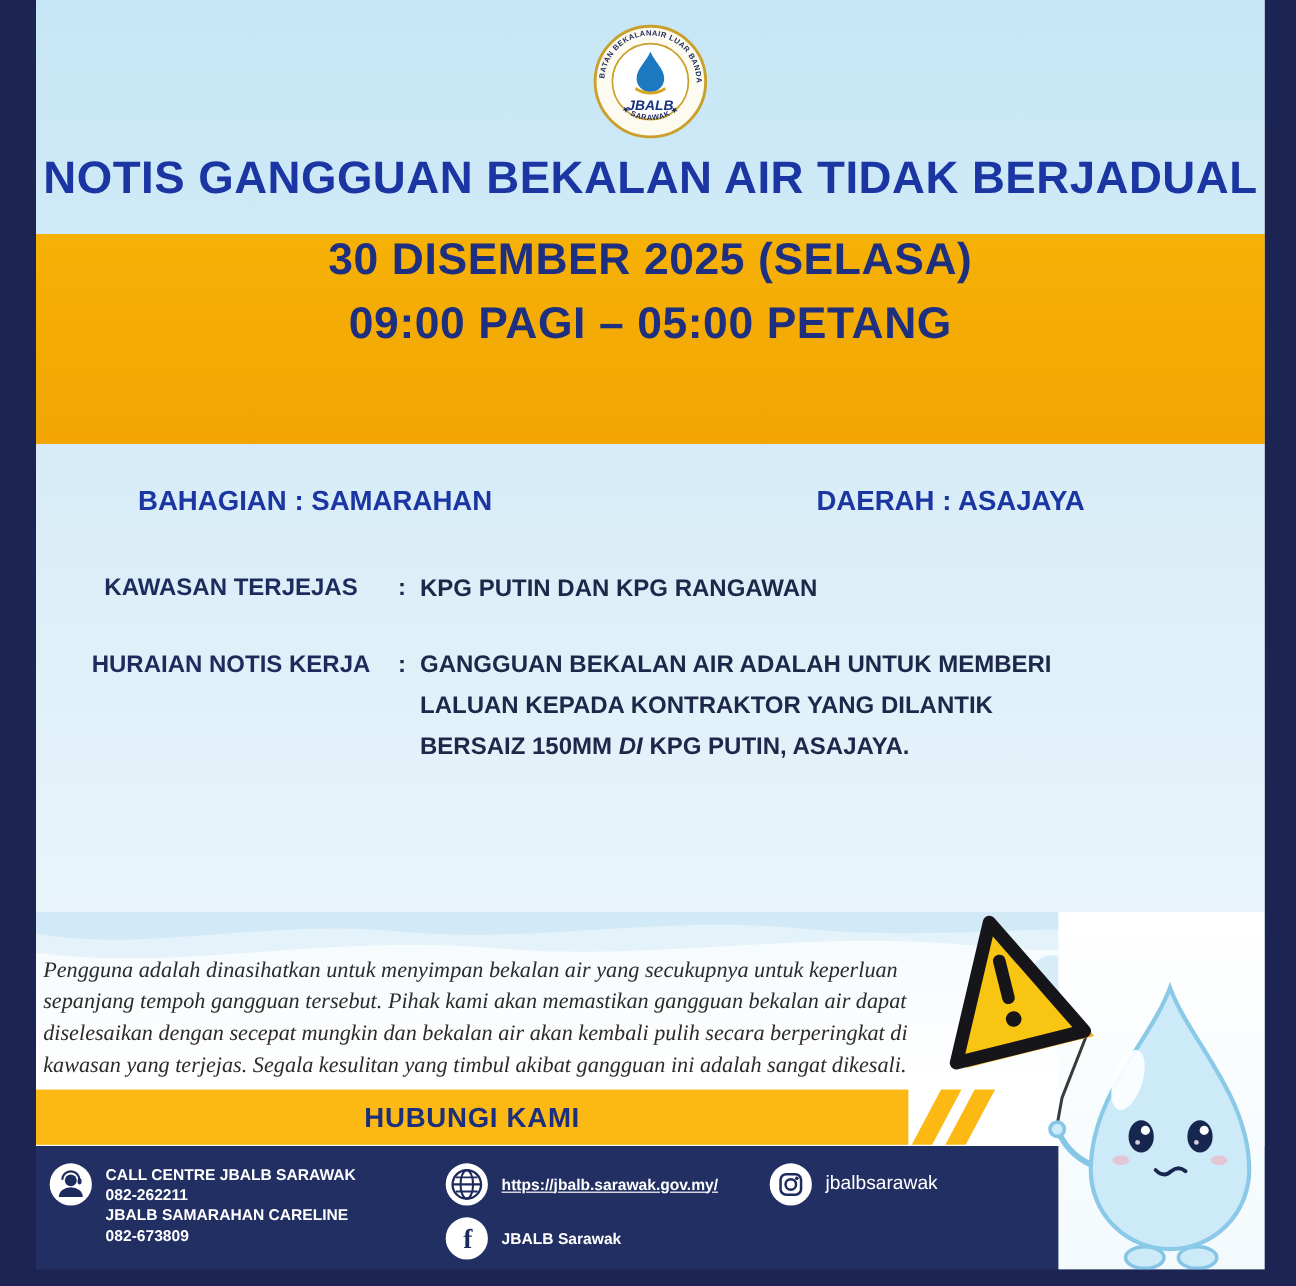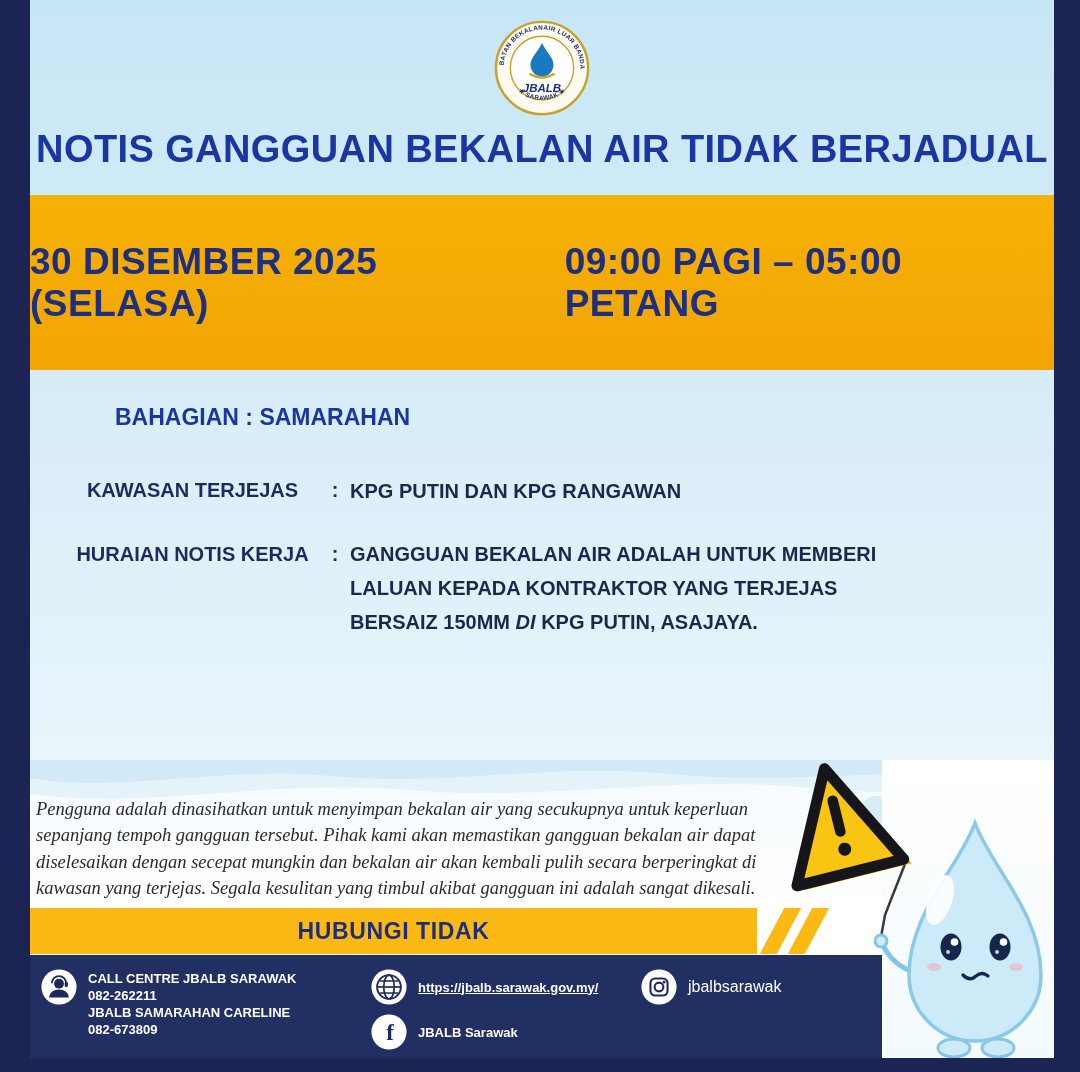--- a/index.html
+++ b/index.html
@@ -14,21 +14,21 @@
   .inner { position:absolute; left:30px; top:0; width:1024px; height:1058px; }
 
   
   .header { height:195px; background:linear-gradient(#c7e6f5,#cfeaf7); display:flex; flex-direction:column; align-items:center; }
   .logo { width:96px; height:96px; margin-top:20px; }
   .ring-text { font:bold 6.6px "Liberation Sans", sans-serif; fill:#1d2a5e; letter-spacing:.4px; }
   .logo-name { font:italic bold 12px "Liberation Sans", sans-serif; fill:#17327e; }
   .title { margin-top:12px; font-size:38px; font-weight:bold; color:#1b36a3; letter-spacing:.4px; white-space:nowrap; }
 
   
-  .banner { height:175px; background:linear-gradient(#f6b106,#f2a504); color:#1d2f7e; display:flex; align-items:center; justify-content:center; gap:12px; }
+  .banner { height:175px; background:linear-gradient(#f6b106,#f2a504); color:#1d2f7e; display:flex; flex-direction:column; align-items:center; gap:12px; }
   .banner .line { font-size:37px; font-weight:bold; letter-spacing:.5px; }
 
   
   .body-sec { height:390px; background:linear-gradient(#d7ecf7,#e9f5fb); padding-top:34px; color:#1c2749; }
   .region-row { display:flex; justify-content:space-between; padding:0 150px 0 85px; font-size:23px; font-weight:bold; color:#1b36a3; }
   .info-row { display:flex; padding-left:35px; font-size:20px; font-weight:bold; }
   .info-row.kawasan { margin-top:48px; }
   .info-row.huraian { margin-top:40px; }
   .ilabel { width:255px; color:#1d2b5c;text-align:center; }
   .icolon { width:30px; text-align:center; }
@@ -90,54 +90,55 @@
     </div>
 
     <div class="banner">
       <div class="line">30 DISEMBER 2025 (SELASA)</div>
       <div class="line">09:00 PAGI – 05:00 PETANG</div>
     </div>
 
     <div class="body-sec">
       <div class="region-row">
         <span>BAHAGIAN : SAMARAHAN</span>
+        <span>DAERAH : ASAJAYA</span>
       </div>
 
       <div class="info-row kawasan">
         <div class="ilabel">KAWASAN TERJEJAS</div>
         <div class="icolon">:</div>
         <div class="ivalue single">KPG PUTIN DAN KPG RANGAWAN</div>
       </div>
 
       <div class="info-row huraian">
         <div class="ilabel">HURAIAN NOTIS KERJA</div>
         <div class="icolon">:</div>
         <div class="ivalue">
           <div class="vline">GANGGUAN BEKALAN AIR ADALAH UNTUK MEMBERI</div>
-          <div class="vline">LALUAN KEPADA KONTRAKTOR YANG TERJEJAS</div>
+          <div class="vline">LALUAN KEPADA KONTRAKTOR YANG DILANTIK</div>
           <div class="vline"><span>BERSAIZ 150MM </span><span class="it">DI</span><span> KPG PUTIN, ASAJAYA.</span></div>
         </div>
       </div>
     </div>
 
     <div class="splash">
       <svg class="waves" viewBox="0 0 1024 145" preserveAspectRatio="none">
         <path d="M0,18 C90,34 190,6 300,16 C420,27 520,2 640,14 C760,26 880,4 1024,18 L1024,0 L0,0 Z" fill="#bfe0f2" opacity="0.85"></path>
         <path d="M0,34 C120,50 240,18 380,30 C520,42 640,14 780,28 C900,40 980,20 1024,30 L1024,0 L0,0 Z" fill="#d8edf8" opacity="0.6"></path>
         <circle cx="846" cy="52" r="16" fill="#cfe8f6" opacity=".8"></circle>
         <circle cx="926" cy="86" r="24" fill="#cfe8f6" opacity=".7"></circle>
         <circle cx="984" cy="40" r="12" fill="#cfe8f6" opacity=".8"></circle>
         <circle cx="890" cy="22" r="9" fill="#cfe8f6" opacity=".9"></circle>
       </svg>
       <p class="advisory">Pengguna adalah dinasihatkan untuk menyimpan bekalan air yang secukupnya untuk keperluan sepanjang tempoh gangguan tersebut. Pihak kami akan memastikan gangguan bekalan air dapat diselesaikan dengan secepat mungkin dan bekalan air akan kembali pulih secara berperingkat di kawasan yang terjejas. Segala kesulitan yang timbul akibat gangguan ini adalah sangat dikesali.</p>
     </div>
 
     <div class="contact-row">
       <div class="hubungi-bar">
-        <span class="hk">HUBUNGI TIDAK</span>
+        <span class="hk">HUBUNGI KAMI</span>
       </div>
       <div class="stripe s1"></div>
       <div class="stripe s2"></div>
     </div>
 
     <div class="footer">
       <div class="f-col1">
         <svg class="ficon" viewBox="0 0 40 40">
           <circle cx="20" cy="20" r="18.5" fill="#fff"></circle>
           <circle cx="20" cy="16.5" r="5.2" fill="#1d2a5e"></circle>

